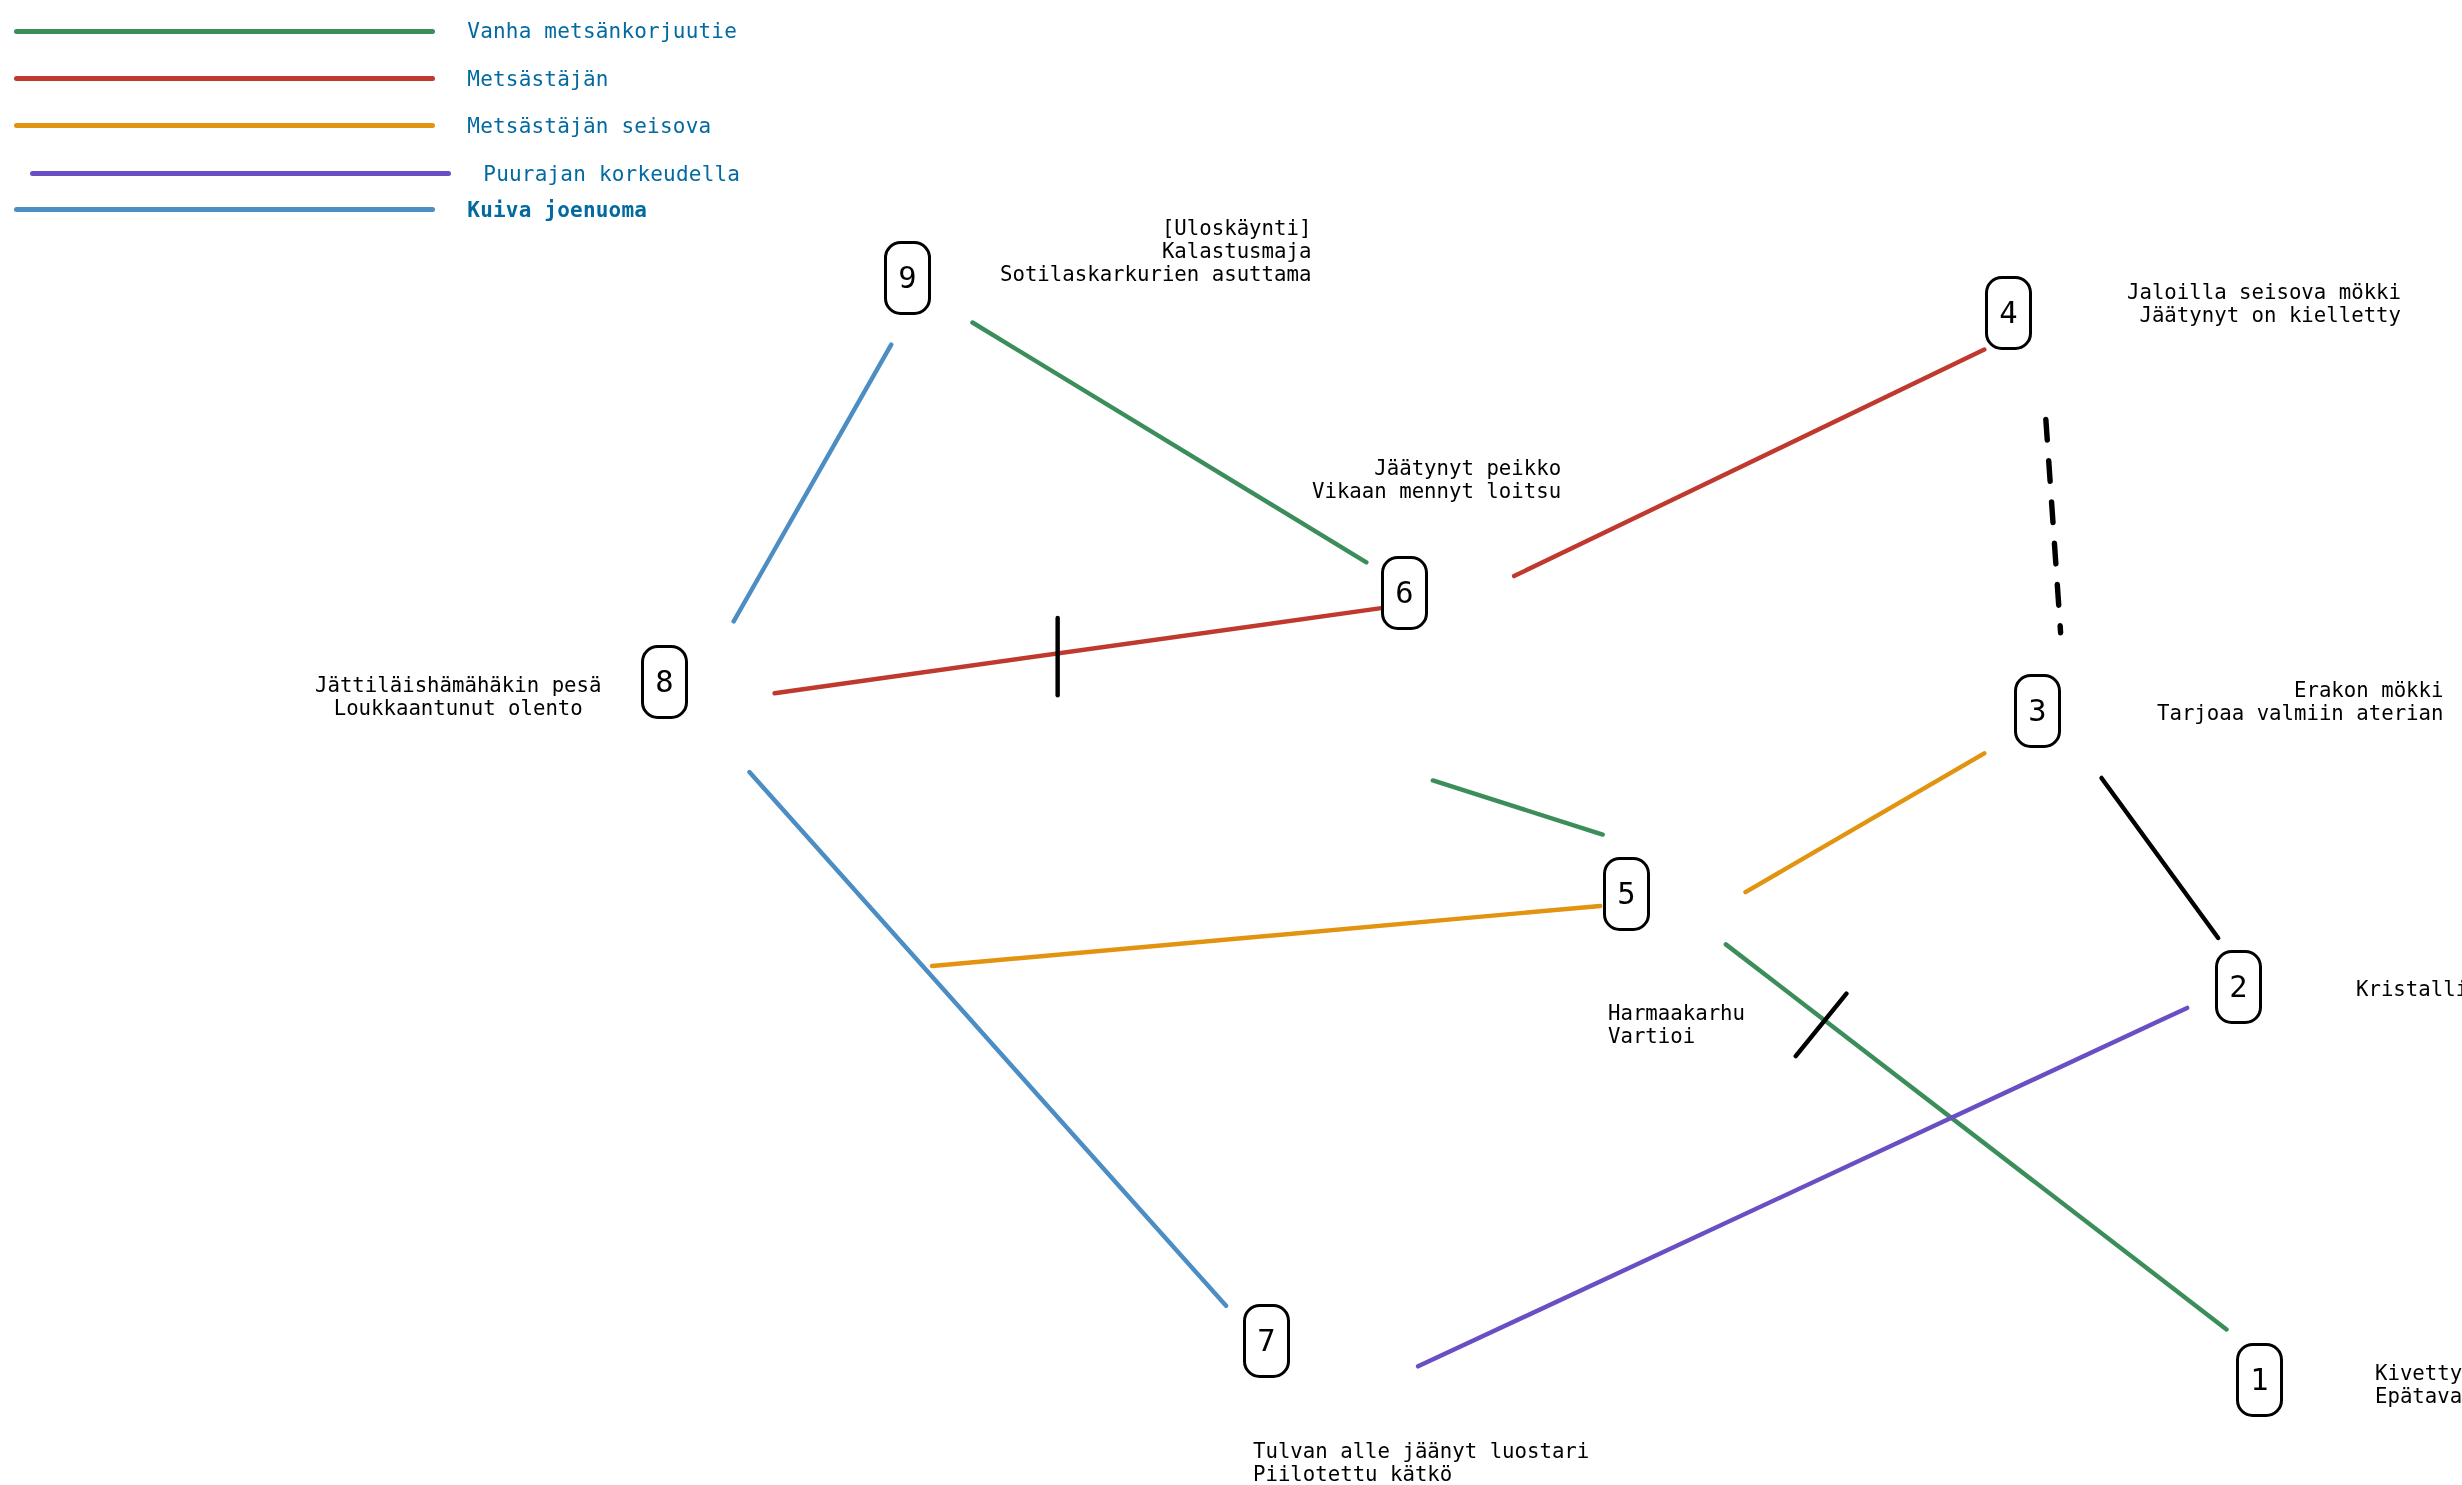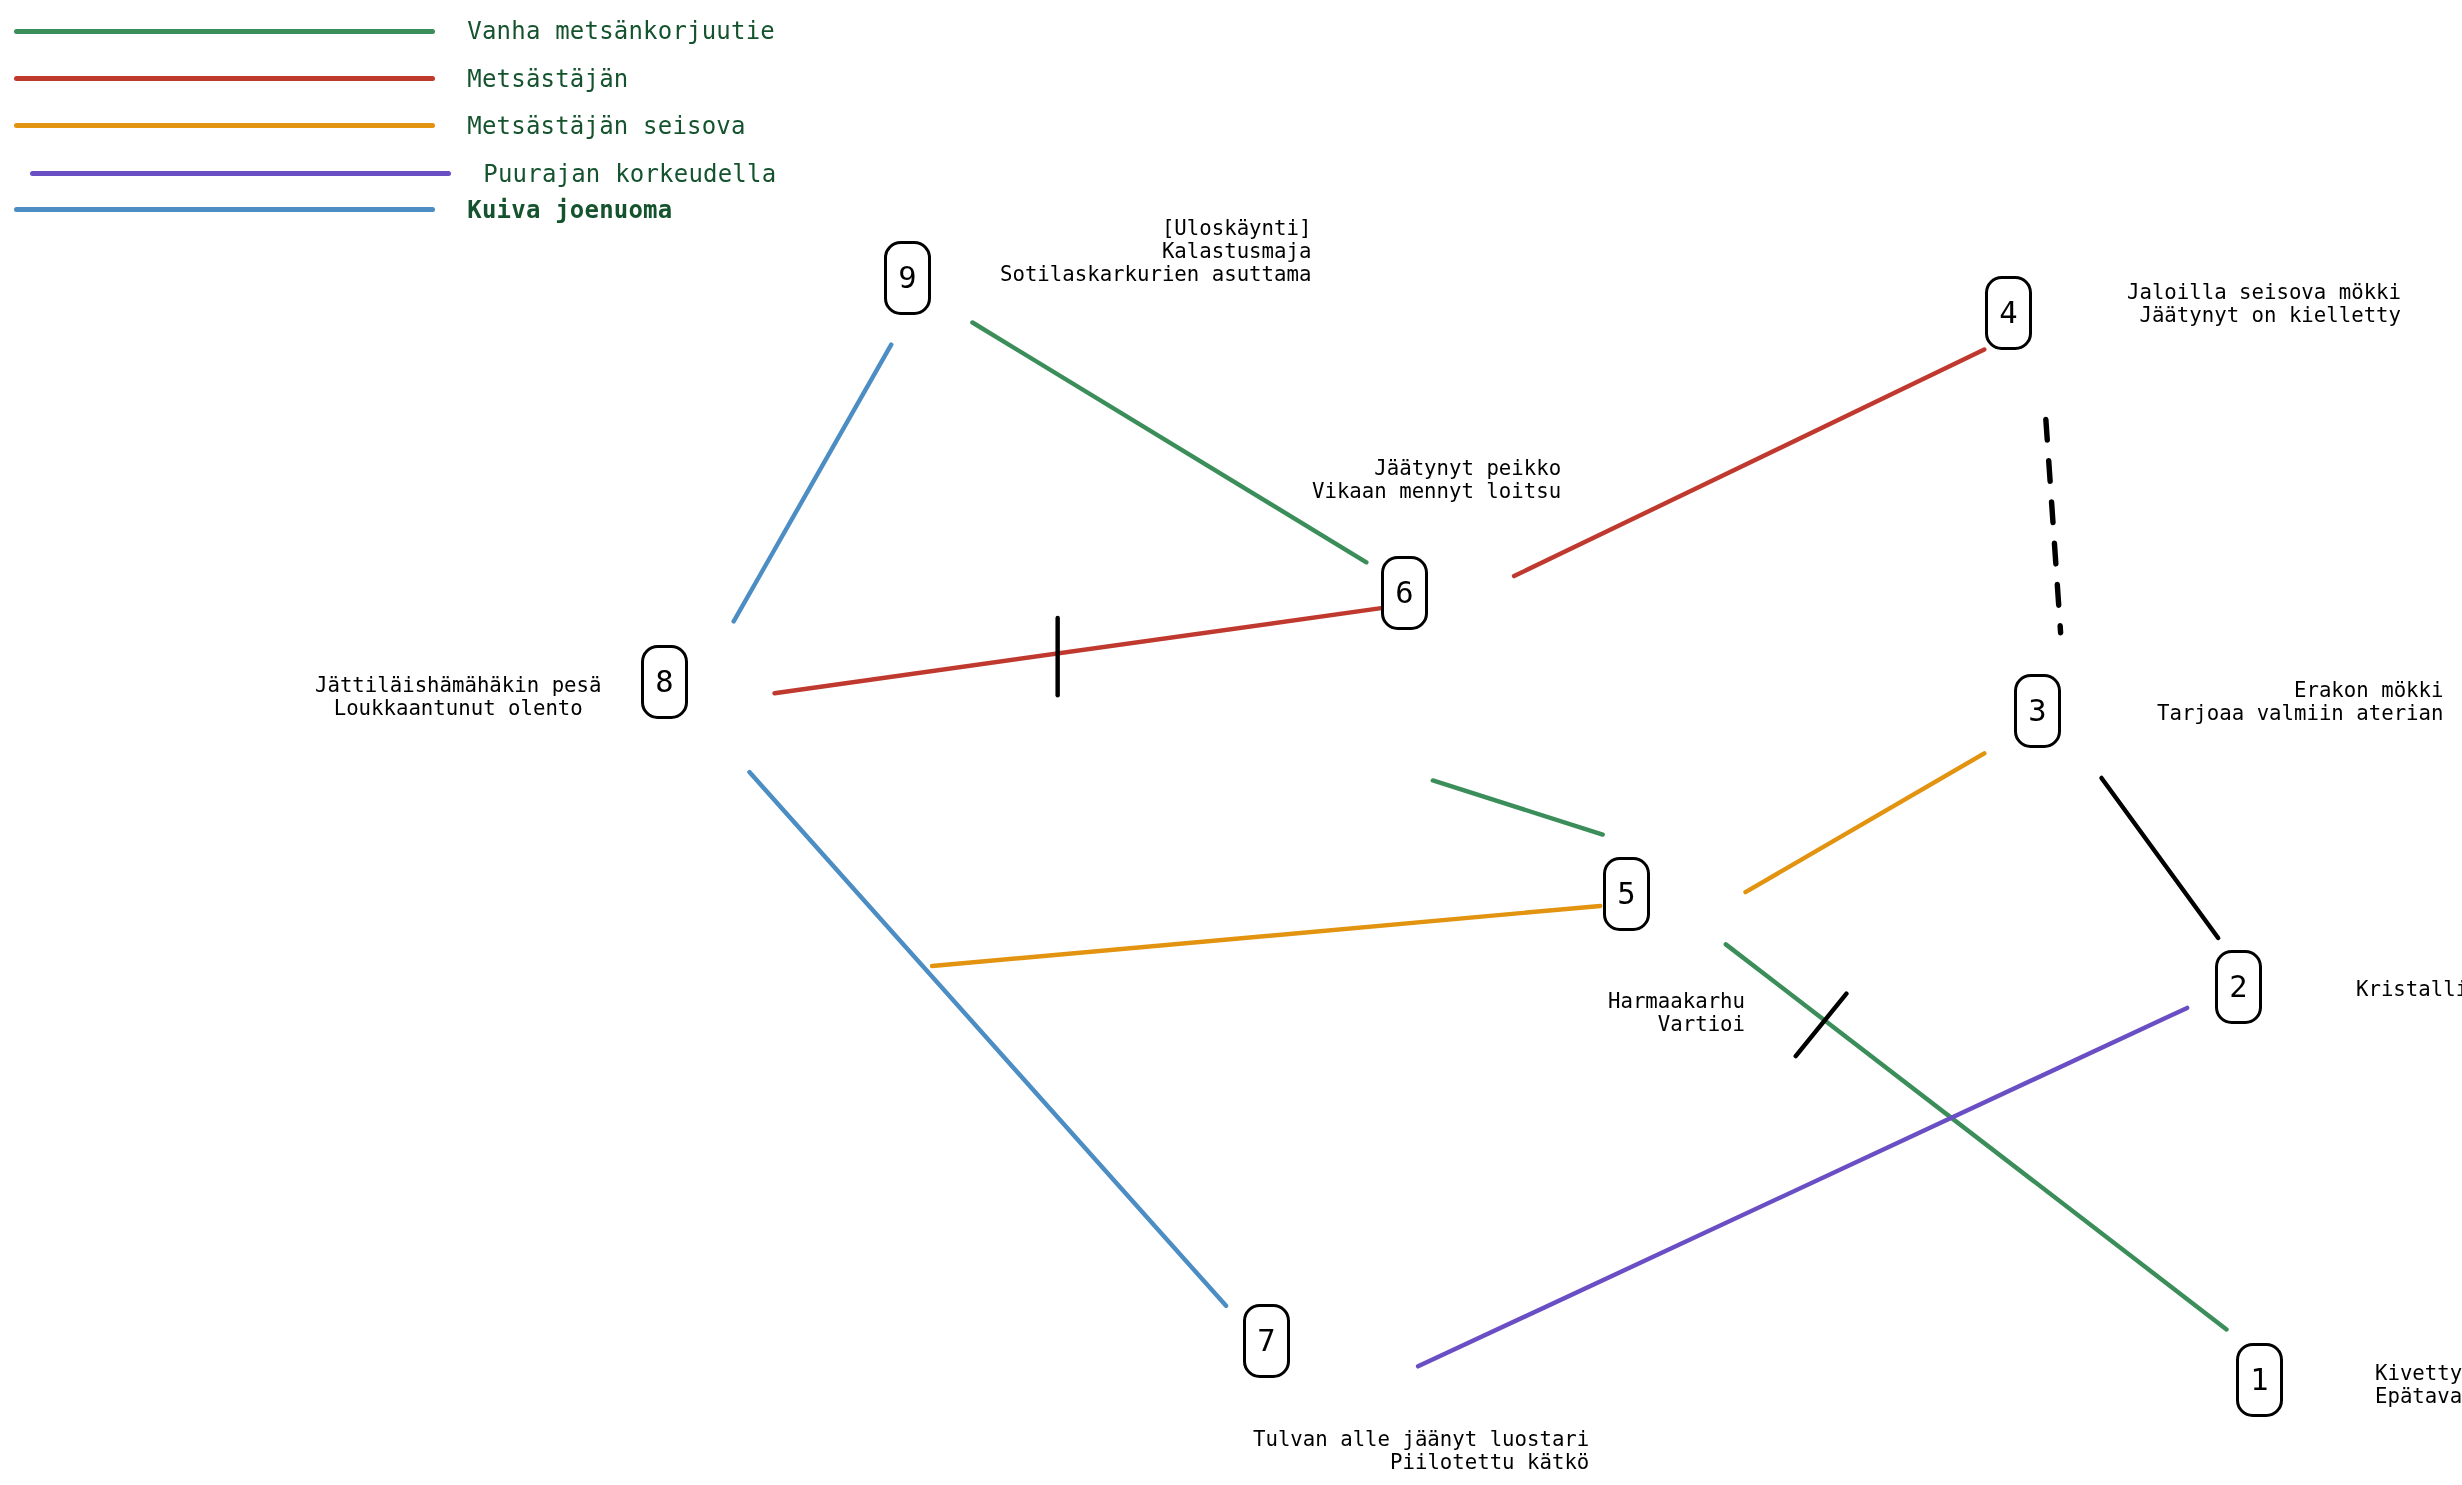--- a/index.html
+++ b/index.html
@@ -38,22 +38,22 @@
   }
   .legend-swatch {
     width: 421px;
     margin-left: 13.8px;
     height: 5.4px;
     border-radius: 3px;
     flex: 0 0 auto;
   }
   .legend-label {
     margin-left: 32.5px;
-    font-size: 24px;
-    color: #14532d;
+    font-size: 21px;
+    color: #0369a1;
     white-space: nowrap;
     letter-spacing: 0.2px;
   }
   
   .node {
     position: absolute;
     width: 47px;
     height: 74px;
     box-sizing: border-box;
     border: 3.4px solid #000000;
@@ -69,21 +69,21 @@
   
   .caption {
     position: absolute;
     font-size: 20.7px;
     line-height: 1.12;
     color: #000000;
     white-space: pre;
   }
   .caption.right { text-align: right; }
   .caption.left  { text-align: center; }
-  .caption.center{ text-align: right; }
+  .caption.center{ text-align: left; margin-top: 12px; }
 </style>
 </head>
 <body>
 
 <div id="stage">
 
   <svg id="edge-layer" viewBox="0 0 5516 3016" xmlns="http://www.w3.org/2000/svg">
       <line x1="1810" y1="700" x2="1490" y2="1262" stroke="#4c8ec4" stroke-width="9" stroke-linecap="round"></line>
       <line x1="1975" y1="655" x2="2775" y2="1142" stroke="#3b8e5a" stroke-width="9" stroke-linecap="round"></line>
       <line x1="4030" y1="710" x2="3075" y2="1170" stroke="#c0392f" stroke-width="9" stroke-linecap="round"></line>

